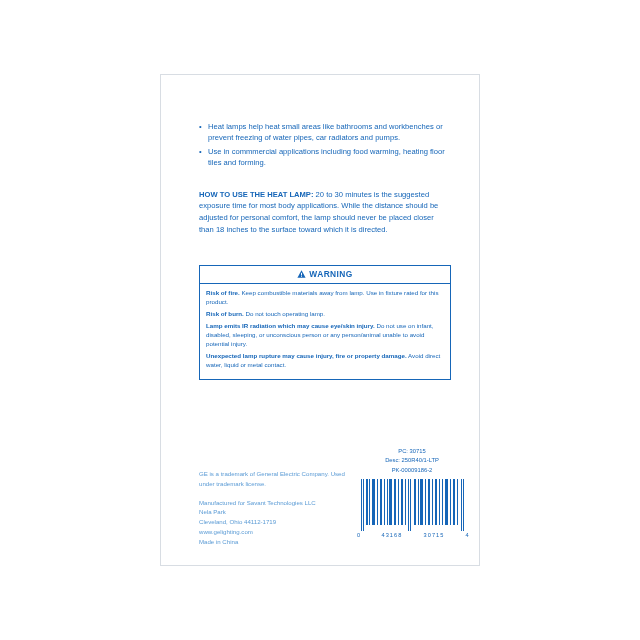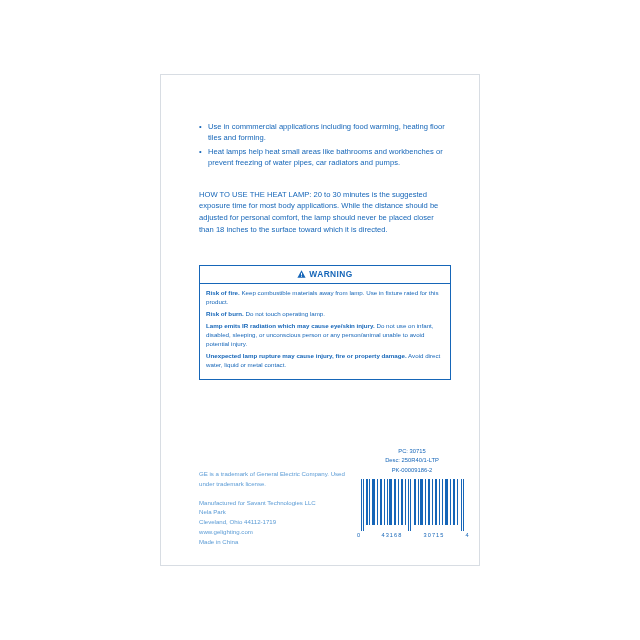--- a/index.html
+++ b/index.html
@@ -59,21 +59,21 @@
     color: #1666b8;
   }
 
   .howto {
     margin-top: 20px;
     font-size: 7.6px;
     line-height: 1.55;
     color: #1666b8;
   }
   .howto b {
-    font-weight: normal;
+    font-weight: bold;
   }
 
   
   .warning-box {
     position: absolute;
     left: 38px;
     top: 190px;
     width: 252px;
     border: 1px solid #1666b8;
     box-sizing: border-box;
@@ -160,22 +160,22 @@
 </head>
 <body>
 
 <div id="page">
 
   <div id="panel">
 
     <div class="content">
 
       <ul class="bullets">
+        <li>Heat lamps help heat small areas like bathrooms and workbenches or prevent freezing of water pipes, car radiators and pumps.</li>
         <li>Use in commmercial applications including food warming, heating floor tiles and forming.</li>
-        <li>Heat lamps help heat small areas like bathrooms and workbenches or prevent freezing of water pipes, car radiators and pumps.</li>
       </ul>
 
       <div class="howto">
         <b>HOW TO USE THE HEAT LAMP:</b><span> 20 to 30 minutes is the suggested exposure time for most body applications. While the distance should be adjusted for personal comfort, the lamp should never be placed closer than 18 inches to the surface toward which it is directed.</span>
       </div>
 
     </div>
 
     <div class="warning-box">
       <div class="warning-header">

